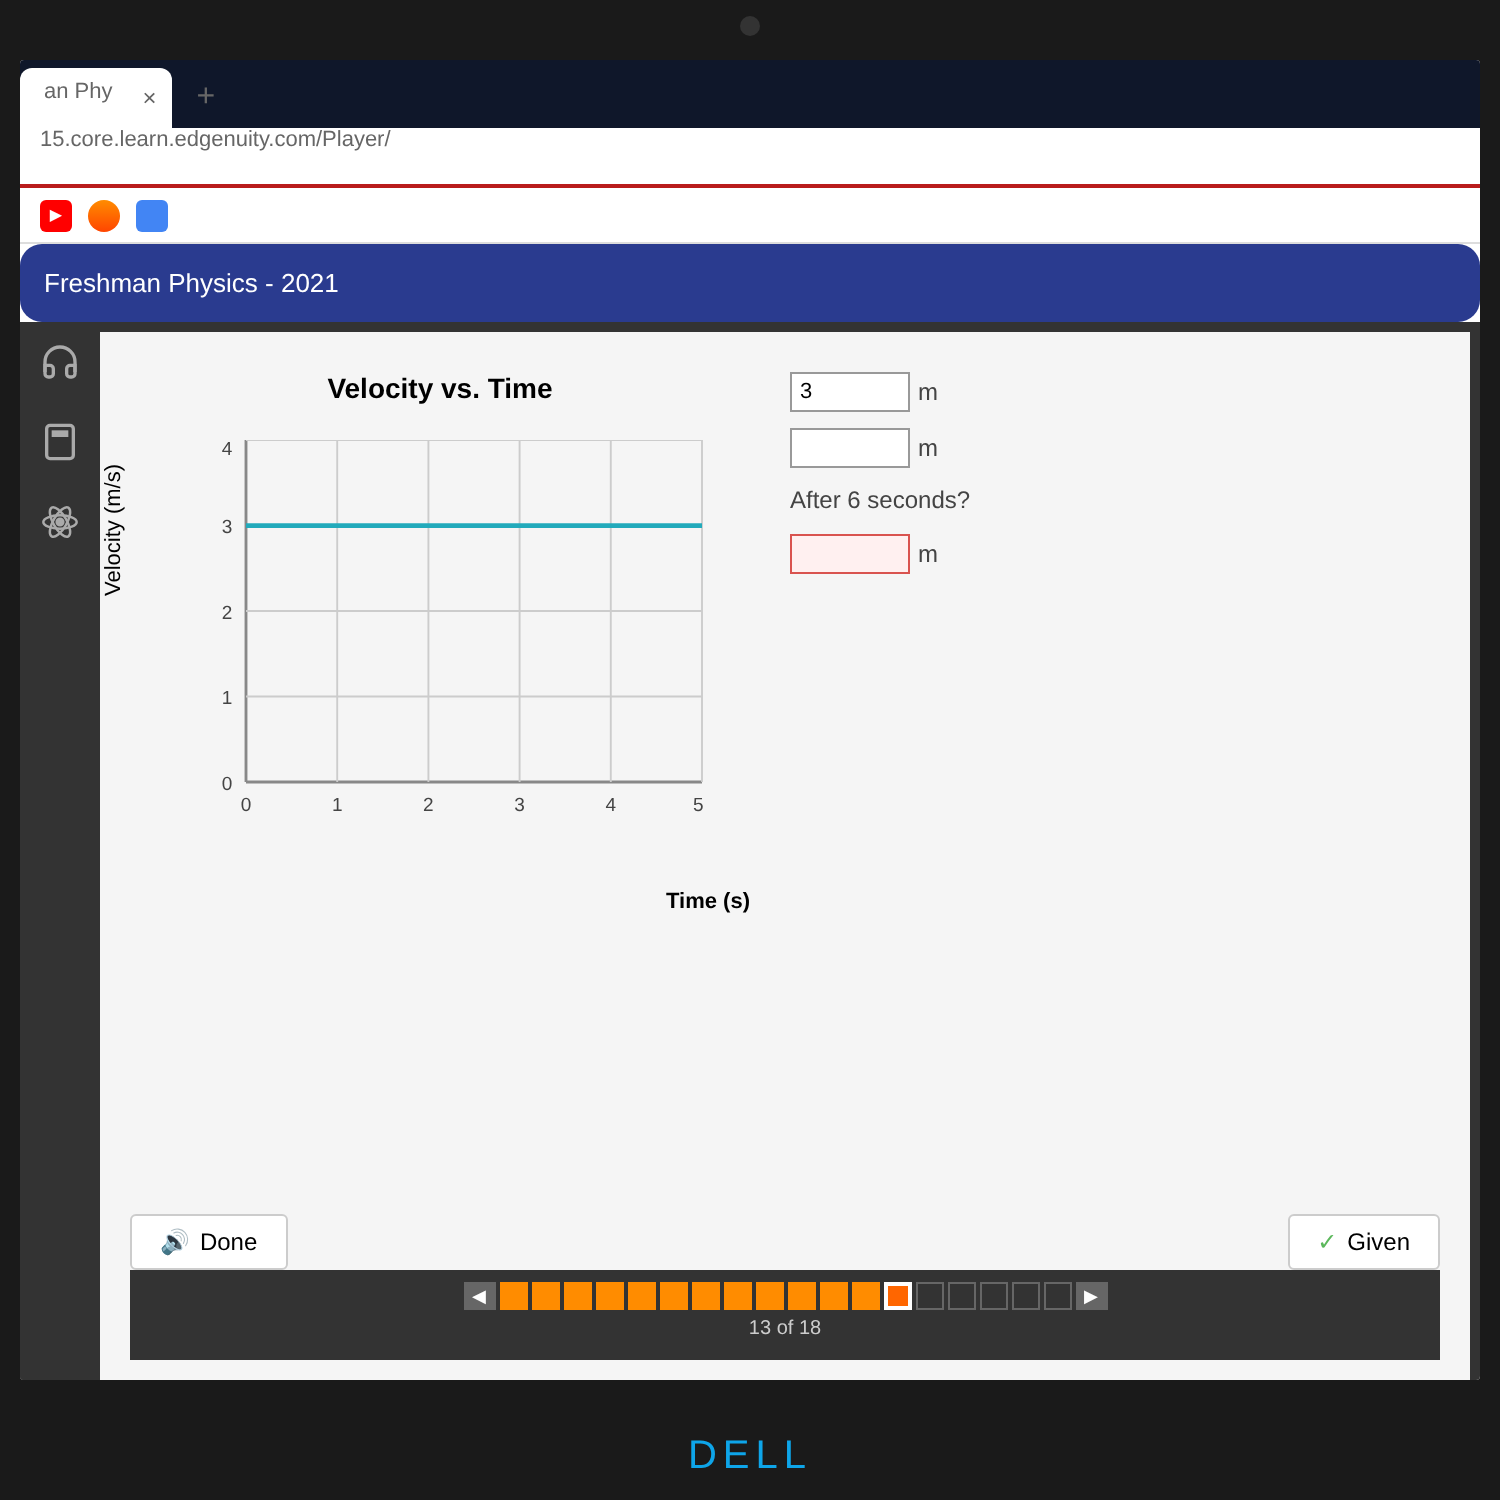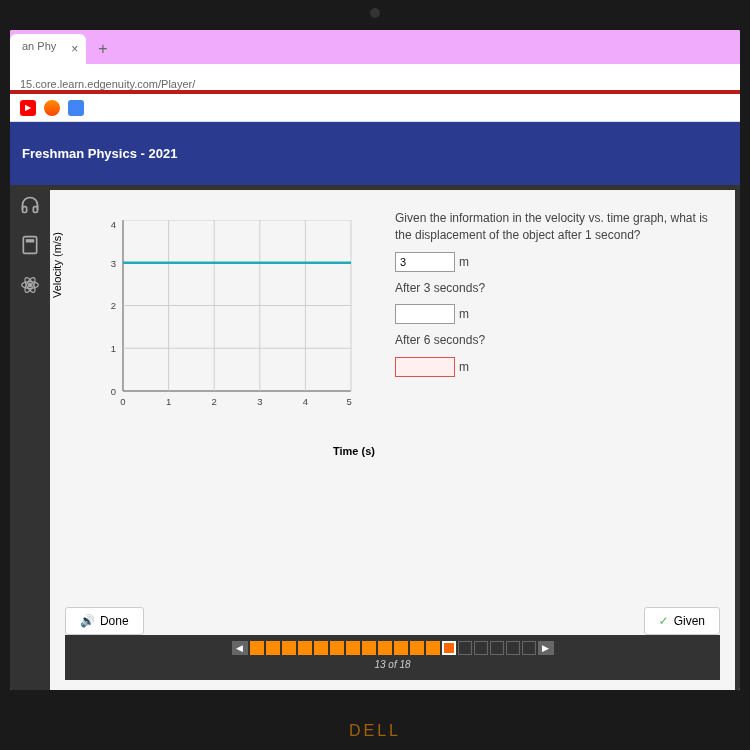--- a/index.html
+++ b/index.html
@@ -1,38 +1,38 @@
 <!DOCTYPE html>
 <html><head>
 <meta charset="utf-8">
 <style>
 * { margin: 0; padding: 0; box-sizing: border-box; font-family: Arial, sans-serif; }
 body { background: #1a1a1a; width: 750px; height: 750px; overflow: hidden; position: relative; }
 
 .laptop-frame { position: absolute; top: 0; left: 0; right: 0; bottom: 0; background: #1a1a1a; padding: 30px 10px 60px 10px; }
 .webcam { position: absolute; top: 8px; left: 50%; transform: translateX(-50%); width: 10px; height: 10px; background: #333; border-radius: 50%; }
-.dell-logo { position: absolute; bottom: 10px; left: 50%; transform: translateX(-50%); color: #a16207; font-size: 16px; letter-spacing: 3px; }
+.dell-logo { position: absolute; bottom: 10px; left: 50%; transform: translateX(-50%); color: #0ea5e9; font-size: 20px; letter-spacing: 3px; }
 
 .screen { background: #fff; height: 100%; display: flex; flex-direction: column; overflow: hidden; border-radius: 2px; }
 
-.browser-tabs { background: #f0abfc; height: 34px; display: flex; align-items: flex-end; padding-left: 0; }
+.browser-tabs { background: #0f172a; height: 34px; display: flex; align-items: flex-end; padding-left: 0; }
 .tab { background: #fff; height: 30px; padding: 6px 30px 6px 12px; font-size: 11px; color: #666; border-radius: 6px 6px 0 0; position: relative; }
 .tab-close { position: absolute; right: 8px; top: 8px; font-size: 12px; color: #666; }
 .new-tab { padding: 6px 12px; font-size: 16px; color: #666; }
 
-.url-bar { background: #fff; height: 30px; display: flex; align-items: flex-end; padding: 0 10px; border-bottom: 4px solid #b91c1c; }
+.url-bar { background: #fff; height: 30px; display: flex; align-items: flex-start; padding: 0 10px; border-bottom: 2px solid #b91c1c; }
 .url-text { font-size: 11px; color: #666; }
 
 .bookmarks { background: #fff; height: 28px; display: flex; align-items: center; padding: 0 10px; gap: 8px; border-bottom: 1px solid #ddd; }
 .bookmark-icon { width: 16px; height: 16px; border-radius: 3px; }
 .bm-yt { background: #ff0000; color: #fff; font-size: 8px; display: flex; align-items: center; justify-content: center; }
 .bm-bball { background: linear-gradient(#ff8c00,#ff4500); border-radius: 50%; }
 .bm-doc { background: #4285f4; }
 
-.course-header { background: #2a3b8f; color: #fff; font-size: 13px; font-weight: bold; padding: 24px 12px; }
+.course-header { background: #2a3b8f; color: #fff; font-size: 13px; font-weight: normal; padding: 12px 12px; border-radius: 11px; }
 
 .content-area { flex: 1; display: flex; background: #333; }
 .left-toolbar { width: 40px; background: #333; display: flex; flex-direction: column; align-items: center; padding-top: 10px; gap: 15px; }
 .tool-icon { color: #aaa; font-size: 18px; }
 
 .main-panel { flex: 1; background: #f5f5f5; margin: 5px 5px 0 0; padding: 20px 15px 10px 15px; display: flex; flex-direction: column; }
 .work-area { flex: 1; display: flex; gap: 20px; }
 
 .chart-section { width: 310px; }
 .chart-title { text-align: center; font-weight: bold; font-size: 14px; margin-bottom: 8px; }
@@ -54,21 +54,21 @@
 .done-check { color: #5cb85c; }
 .speaker { color: #666; }
 
 .progress-bar { background: #333; padding: 6px 0 10px 0; text-align: center; }
 .prog-row { display: flex; justify-content: center; align-items: center; gap: 2px; }
 .prog-arrow { width: 16px; height: 14px; background: #666; color: #fff; font-size: 9px; display: flex; align-items: center; justify-content: center; }
 .prog-box { width: 14px; height: 14px; border: 1px solid #ff8c00; }
 .prog-box.filled { background: #ff8c00; }
 .prog-box.current { background: #ff6600; border: 2px solid #fff; }
 .prog-box.empty { border-color: #666; }
-.prog-text { color: #ccc; font-size: 10px; margin-top: 4px; font-style: italic; }
+.prog-text { color: #ccc; font-size: 10px; margin-top: 4px; }
 </style>
 </head>
 <body>
 
 <div class="laptop-frame">
   <div class="webcam"></div>
 
   <div class="screen">
 
     <div class="browser-tabs">
@@ -112,20 +112,21 @@
               <ellipse cx="12" cy="12" rx="10" ry="4" transform="rotate(60 12 12)"></ellipse>
               <ellipse cx="12" cy="12" rx="10" ry="4" transform="rotate(-60 12 12)"></ellipse>
             </svg>
         </div>
       </div>
 
       <div class="main-panel">
         <div class="work-area">
 
           <div class="chart-section">
+            <div class="chart-title">Velocity vs. Time</div>
             <div class="chart-container">
               <div class="y-label">Velocity (m/s)</div>
               <div class="plot-area">
                 <svg class="plot-svg" viewBox="0 0 260 200">
                   <line x1="20" y1="0" x2="20" y2="180" stroke="#888" stroke-width="1.5"></line>
                   <line x1="20" y1="180" x2="260" y2="180" stroke="#888" stroke-width="1.5"></line>
                   <line x1="68" y1="0" x2="68" y2="180" stroke="#ccc" stroke-width="1"></line>
                   <line x1="116" y1="0" x2="116" y2="180" stroke="#ccc" stroke-width="1"></line>
                   <line x1="164" y1="0" x2="164" y2="180" stroke="#ccc" stroke-width="1"></line>
                   <line x1="212" y1="0" x2="212" y2="180" stroke="#ccc" stroke-width="1"></line>
@@ -146,26 +147,24 @@
                   <text x="164" y="195" font-size="10" text-anchor="middle" fill="#444">3</text>
                   <text x="212" y="195" font-size="10" text-anchor="middle" fill="#444">4</text>
                   <text x="258" y="195" font-size="10" text-anchor="middle" fill="#444">5</text>
                 </svg>
               </div>
             </div>
             <div class="x-label">Time (s)</div>
           </div>
 
           <div class="question-section">
-            <div class="question-text">Given the information in the velocity vs. time graph, what is the displacement of the object after 1 second?</div>
             <div class="answer-row">
               <input class="answer-input" value="3" style="">
               <span class="unit">m</span>
             </div>
-            <div class="question-text">After 3 seconds?</div>
             <div class="answer-row">
               <input class="answer-input" value="" style="">
               <span class="unit">m</span>
             </div>
             <div class="question-text">After 6 seconds?</div>
             <div class="answer-row">
               <input class="answer-input wrong" value="" style="">
               <span class="unit">m</span>
             </div>
           </div>

